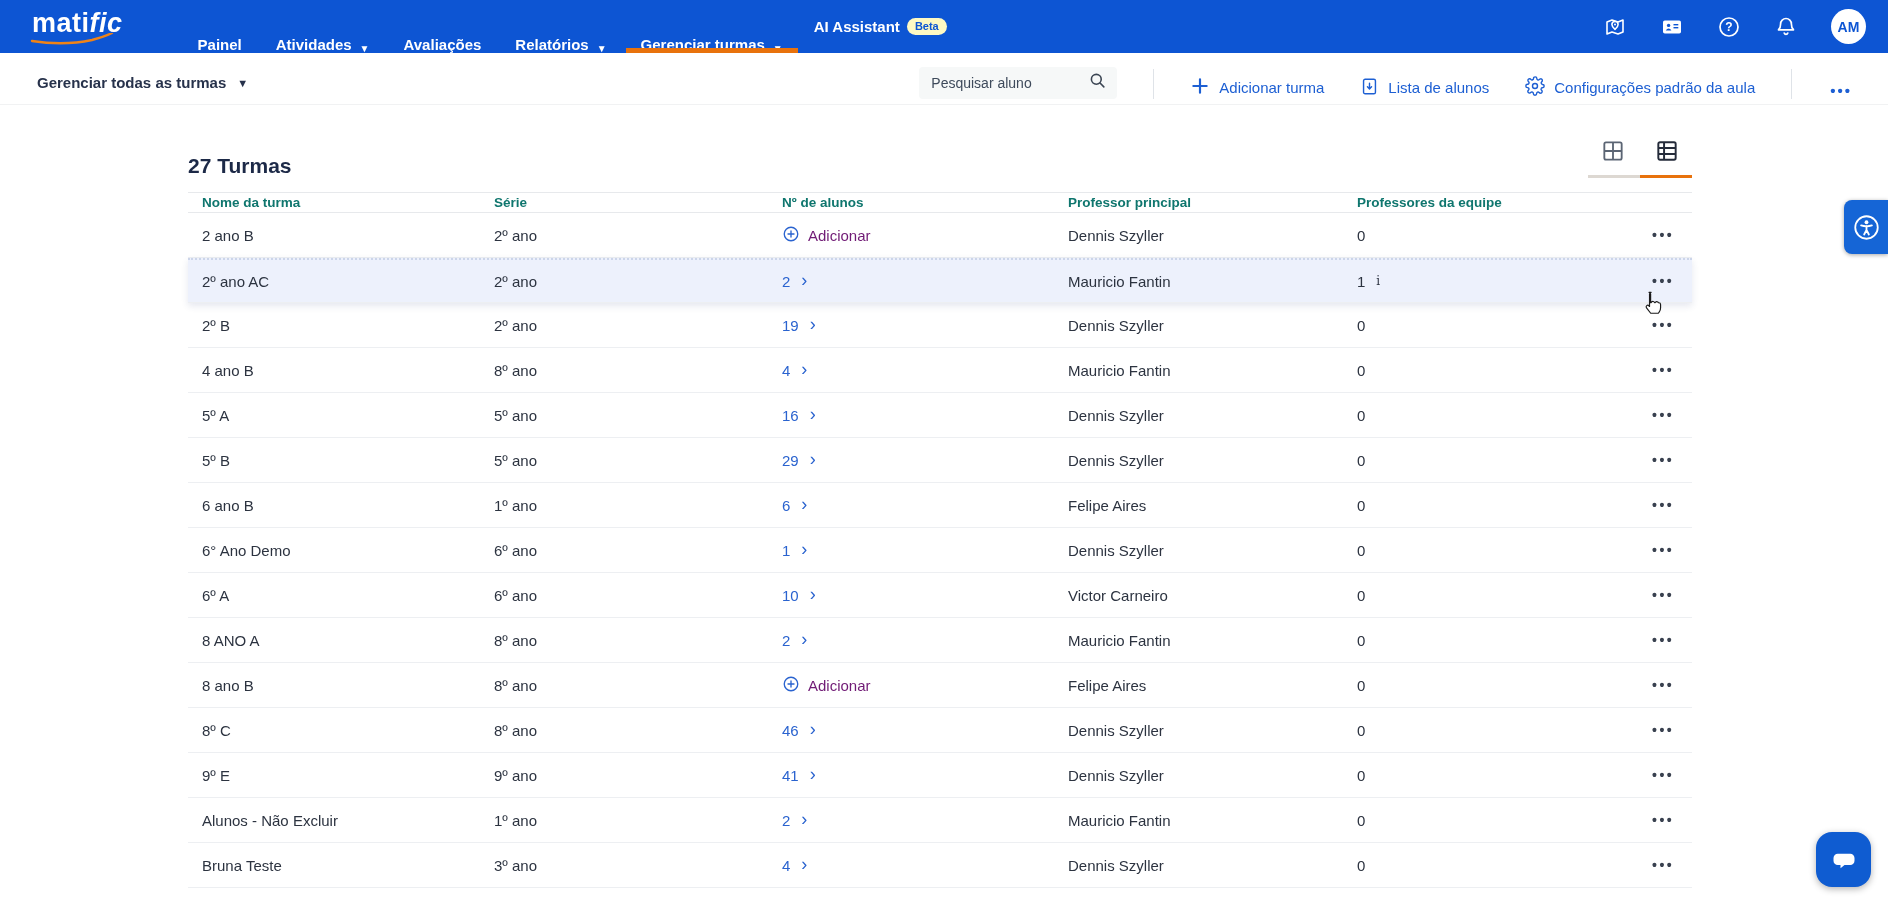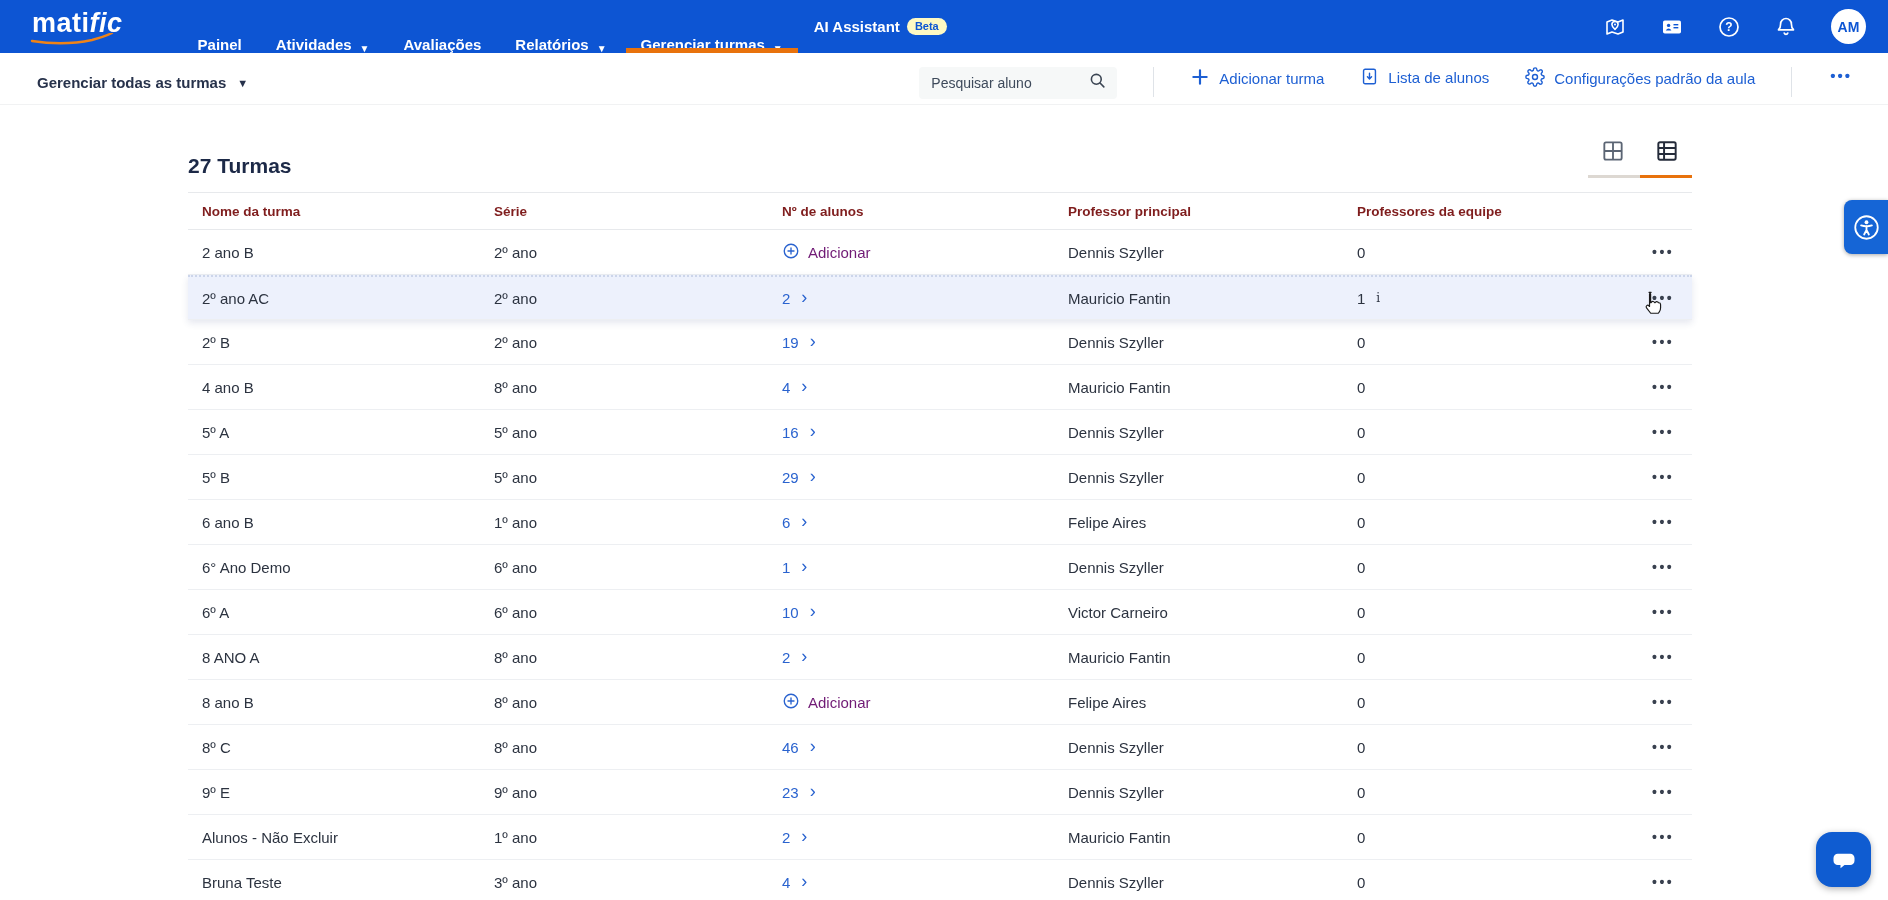--- a/index.html
+++ b/index.html
@@ -29,21 +29,21 @@
   .avatar { width:35px; height:35px; border-radius:50%; background:#fff; color:#0d55d3;
     font-weight:bold; font-size:14px; display:flex; align-items:center;
     justify-content:center; cursor:pointer; }
 
   
   .subbar { height:52px; display:flex; align-items:center; padding:8px 34px 0 37px;
     border-bottom:1px solid #f1f2f3; }
   .context { font-size:15px; font-weight:bold; color:#27324b; display:flex;
     align-items:center; gap:11px; cursor:pointer; }
   .context .caret { font-size:11px; color:#27324b; }
-  .sub-right { margin-left:auto; display:flex; align-items:flex-start; gap:36px; }
+  .sub-right { margin-left:auto; display:flex; align-items:flex-end; gap:36px; }
   .search { width:198px; height:32px; background:#f6f8f8; border-radius:4px;
     display:flex; align-items:center; padding:0 10px 0 12px; }
   .search input { border:none; outline:none; background:transparent; font-size:14px;
     color:#3e4a5b; width:100%; font-family:"Liberation Sans",sans-serif; }
   .search input::placeholder { color:#3e4a5b; opacity:1; }
   .vdiv { width:1px; height:30px; background:#dfe3e8; }
   .tool-btn { color:#1d5fd3; font-size:15px; display:flex; align-items:center; gap:9px;
     cursor:pointer; white-space:nowrap; background:none; border:none;
     font-family:"Liberation Sans",sans-serif; }
   .more-dots { color:#1d5fd3; font-size:15px; font-weight:bold; letter-spacing:2px;
@@ -60,22 +60,22 @@
     align-items:center; justify-content:center; }
   .toggle-underline { display:flex; margin-top:11px; }
   .tu-seg { width:52px; height:3px; }
   .tu-grid { background:#ddd8d2; }
   .tu-list { background:#e8720c; }
 
   
   .thead, .trow { display:grid;
     grid-template-columns:292px 288px 286px 289px 295px 1fr;
     align-items:center; padding-left:14px; }
-  .thead { height:38px; border-top:1px solid #e7e9ec; border-bottom:1px solid #e7e9ec;
-    font-size:13.5px; font-weight:bold; color:#7f1d1d; }
+  .thead { height:21px; border-top:1px solid #e7e9ec; border-bottom:1px solid #e7e9ec;
+    font-size:13.5px; font-weight:bold; color:#0f766e; }
   .trow { height:45px; border-bottom:1px solid #edeff2; font-size:15px; color:#2c3340; }
   .trow.hl { background:#edf1fc; border-top:2px dotted #ccd5ea;
     box-shadow:0 3px 7px rgba(40,60,120,.12); position:relative; }
   .count-link { color:#2a63cf; display:inline-flex; align-items:center; gap:11px;
     cursor:pointer; text-decoration:none; }
   .count-link .chev { font-size:18px; line-height:1; transform:translateY(-1px); }
   .add-btn { color:#701a75; display:inline-flex; align-items:center; gap:8px;
     cursor:pointer; background:none; border:none; font-size:15px;
     font-family:"Liberation Sans",sans-serif; }
   .team-cell { display:flex; align-items:center; gap:11px; }
@@ -477,21 +477,21 @@
 
     </div>
     <div class="row-dots">•••</div>
   </div>
 
   <div class="trow">
     <div>9º E</div>
     <div>9º ano</div>
     <div>
       <a class="count-link">
-        <span>23</span>
+        <span>41</span>
         <span class="chev">›</span>
       </a>
       
     </div>
     <div>Dennis Szyller</div>
     <div class="team-cell">
       <span>0</span>
 
     </div>
     <div class="row-dots">•••</div>

